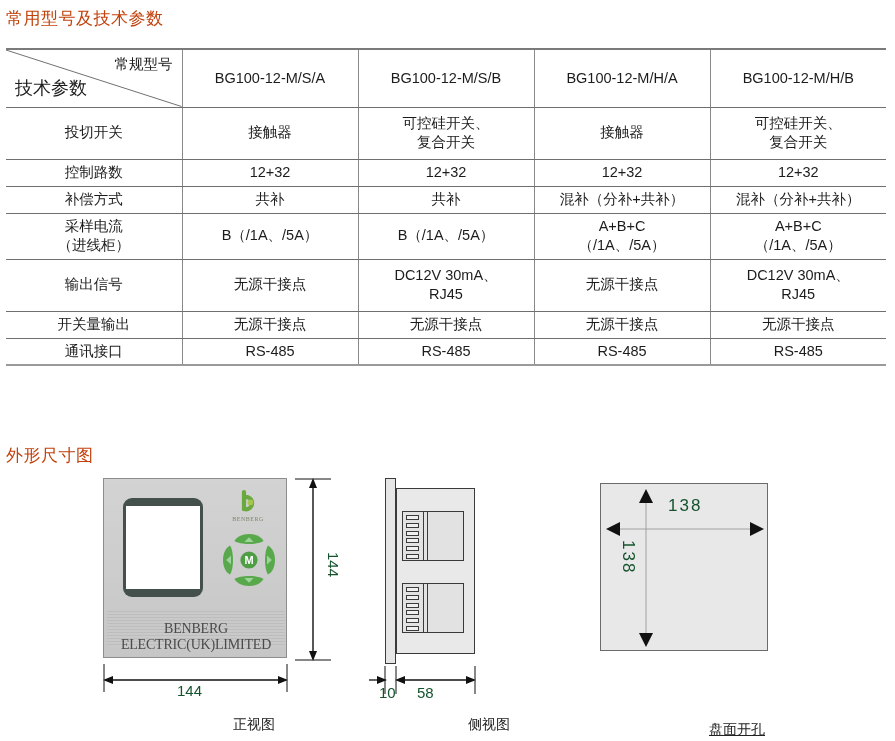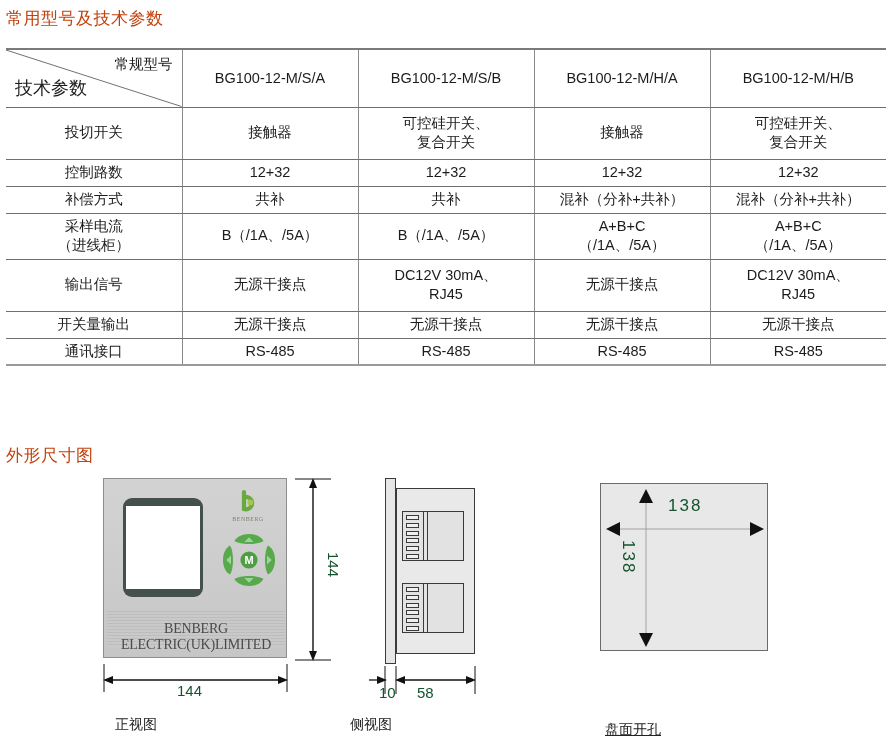--- a/index.html
+++ b/index.html
@@ -81,21 +81,21 @@
   .row-tall td { height: 52px; }
   .row-mid  td { height: 46px; }
   .row-short td { height: 27px; }
 
   
   #drawings { position: absolute; left: 0; top: 470px; width: 895px; height: 271px; }
   .view-caption {
     position: absolute;
     font-size: 14px;
     color: #222;
-    text-align: left;
+    text-align: right;
     width: 160px;
   }
 
   
   #front-view { position: absolute; left: 103px; top: 8px; }
   .panel-body {
     position: absolute;
     left: 0; top: 0;
     width: 184px; height: 180px;
     background: linear-gradient(180deg,#d3d3d3 0%,#cccccc 55%,#c6c6c6 100%);

